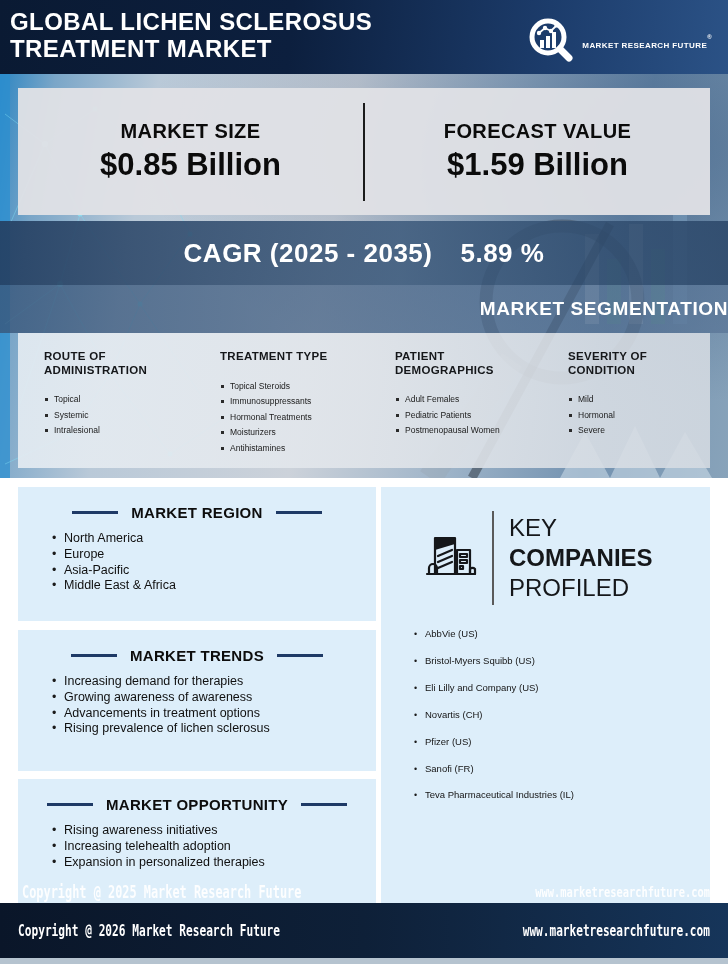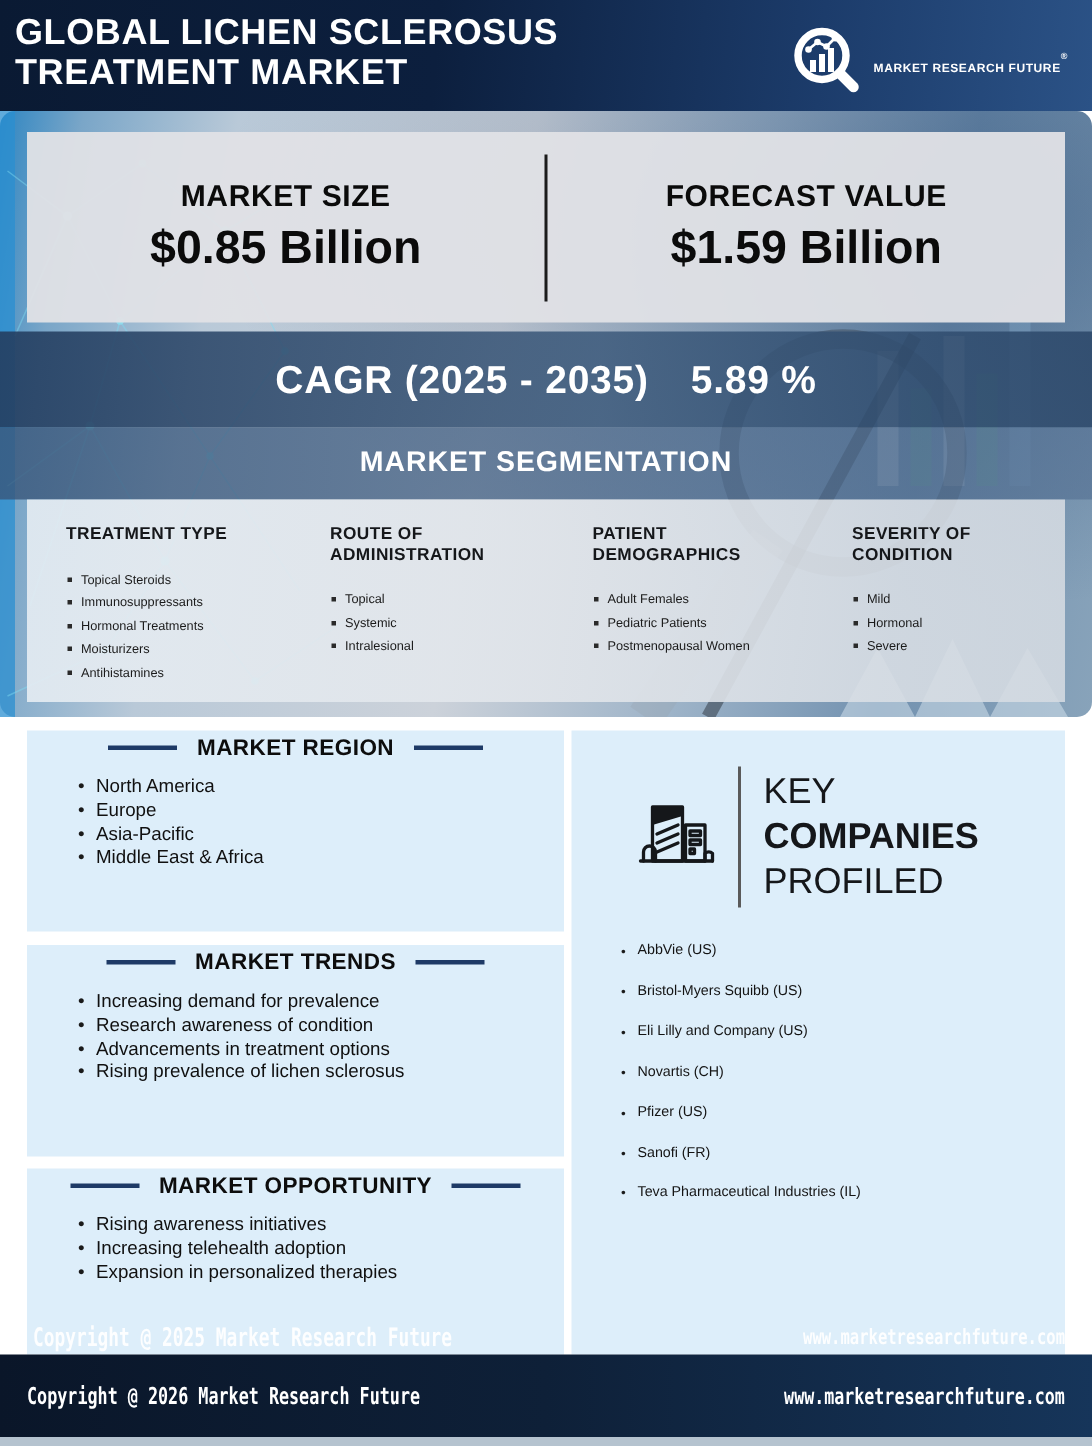--- a/index.html
+++ b/index.html
@@ -18,41 +18,40 @@
   .title{color:#fff;font-weight:bold;font-size:24px;line-height:27px;letter-spacing:.4px;}
   .brandbox{display:flex;align-items:center;gap:7px;margin-top:8px;margin-right:4px;}
   .brandname{color:#fff;font-weight:bold;font-size:8px;letter-spacing:.4px;white-space:nowrap;}
   .brandname sup{font-size:6px;vertical-align:9px;}
   
   .hero{
     position:absolute;top:74px;left:0;width:728px;height:404px;
     background:
       radial-gradient(ellipse at 88% 18%, rgba(26,60,104,.40), transparent 55%),
       linear-gradient(100deg,#2f86c2 0%,#7aa6c8 7%,#b9c9d8 20%,#ccd2da 45%,#9db3c8 65%,#7392b0 82%,#88a3ba 100%);
-    border-radius: 10px;
   }
   .hero-deco{position:absolute;top:0;left:0;}
   .stats-card{
     position:absolute;top:14px;left:18px;width:692px;height:127px;
     background:rgba(224,226,230,.95);display:flex;align-items:center;z-index:2;
   }
   .stat-half{flex:1;text-align:center;color:#0b0b0b;}
   .stat-label{font-size:20px;font-weight:bold;letter-spacing:.4px;}
   .stat-value{font-size:31px;font-weight:bold;margin-top:4px;}
   .stat-divider{width:2px;height:98px;background:#1b1b1b;}
   .cagr-band{
     position:absolute;top:147px;left:0;width:728px;height:64px;z-index:2;
     background:linear-gradient(90deg,rgba(36,62,96,.90),rgba(58,88,122,.84) 55%,rgba(44,72,106,.88));
     display:flex;align-items:center;justify-content:center;gap:28px;
     color:#fff;font-weight:bold;font-size:26px;letter-spacing:.5px;
   }
   .seg-title-band{
     position:absolute;top:211px;left:0;width:728px;height:48px;z-index:2;
     background:linear-gradient(90deg,rgba(56,86,122,.80),rgba(86,114,148,.68));
-    display:flex;align-items:center;justify-content:center;
+    display:flex;align-items:center;justify-content:flex-end;
     color:#fff;font-weight:bold;font-size:19px;letter-spacing:.6px;
   }
   .seg-card{
     position:absolute;top:259px;left:18px;width:692px;height:135px;z-index:2;
     background:linear-gradient(95deg,rgba(230,237,243,.90),rgba(225,229,234,.92) 50%,rgba(213,219,226,.88));
     display:grid;grid-template-columns:176px 175px 173px auto;
     padding:17px 6px 0 8px;
   }
   .seg-col{padding-left:18px;}
   .seg-head{font-size:11.5px;line-height:13.5px;font-weight:bold;color:#15171a;letter-spacing:.3px;margin-bottom:15px;}
@@ -62,21 +61,21 @@
   ul{list-style:none;margin:0;padding:0;}
   .seg-col li{position:relative;font-size:8.5px;line-height:15.5px;color:#1a1a1a;padding-left:10px;}
   .seg-col li::before{content:"";position:absolute;left:1px;top:6px;width:3px;height:3px;background:#2a2a2a;}
   
   .lower{position:absolute;top:478px;left:0;width:728px;height:425px;background:#fff;}
   .card{position:absolute;background:#ddeefa;}
   .card-region{left:18px;top:9px;width:358px;height:134px;}
   .card-trends{left:18px;top:152px;width:358px;height:141px;}
   .card-opportunity{left:18px;top:301px;width:358px;height:124px;}
   .card-companies{left:381px;top:9px;width:329px;height:416px;}
-  .card-title-row{display:flex;align-items:center;justify-content:center;gap:13px;padding-top:3px;}
+  .card-title-row{display:flex;align-items:center;justify-content:center;gap:13px;padding-top:17px;}
   .title-dash{width:46px;height:3px;background:#1e3a66;}
   .card-title{font-size:15px;font-weight:bold;color:#0d0d0d;letter-spacing:.3px;white-space:nowrap;}
   .bullet-list{margin-top:10px;padding-left:34px;}
   .bullet-list li{position:relative;font-size:12.5px;line-height:15.8px;color:#101010;padding-left:12px;}
   .bullet-list li::before{content:"•";position:absolute;left:0;top:0;color:#1a1a1a;}
   
   .comp-header{display:flex;align-items:center;gap:15px;padding:24px 0 0 40px;}
   .comp-divider{width:2px;height:94px;background:#5a5a5a;}
   .comp-title{font-size:24px;line-height:30px;color:#15171a;}
   .comp-title .bold{font-weight:bold;}
@@ -178,38 +177,38 @@
       <span>CAGR (2025 - 2035)</span>
       <span>5.89 %</span>
     </div>
 
     <div class="seg-title-band">
       <span>MARKET SEGMENTATION</span>
     </div>
 
     <div class="seg-card">
       <div class="seg-col">
+        <div class="seg-head">ROUTE OF ADMINISTRATION</div>
+        <ul>
+          <li>Topical</li>
+          <li>Systemic</li>
+          <li>Intralesional</li>
+        </ul>
+      </div>
+      <div class="seg-col">
         <div class="seg-head">TREATMENT TYPE</div>
         <ul>
           <li>Topical Steroids</li>
           <li>Immunosuppressants</li>
           <li>Hormonal Treatments</li>
           <li>Moisturizers</li>
           <li>Antihistamines</li>
         </ul>
       </div>
       <div class="seg-col">
-        <div class="seg-head">ROUTE OF ADMINISTRATION</div>
-        <ul>
-          <li>Topical</li>
-          <li>Systemic</li>
-          <li>Intralesional</li>
-        </ul>
-      </div>
-      <div class="seg-col">
         <div class="seg-head">PATIENT DEMOGRAPHICS</div>
         <ul>
           <li>Adult Females</li>
           <li>Pediatric Patients</li>
           <li>Postmenopausal Women</li>
         </ul>
       </div>
       <div class="seg-col">
         <div class="seg-head">SEVERITY OF CONDITION</div>
         <ul>
@@ -237,22 +236,22 @@
       </ul>
     </div>
 
     <div class="card card-trends">
       <div class="card-title-row">
         <span class="title-dash"></span>
         <span class="card-title">MARKET TRENDS</span>
         <span class="title-dash"></span>
       </div>
       <ul class="bullet-list">
-        <li>Increasing demand for prevalence</li>
-        <li>Research awareness of condition</li>
+        <li>Increasing demand for therapies</li>
+        <li>Growing awareness of awareness</li>
         <li>Advancements in treatment options</li>
         <li>Rising prevalence of lichen sclerosus</li>
       </ul>
     </div>
 
     <div class="card card-opportunity">
       <div class="card-title-row">
         <span class="title-dash"></span>
         <span class="card-title">MARKET OPPORTUNITY</span>
         <span class="title-dash"></span>

